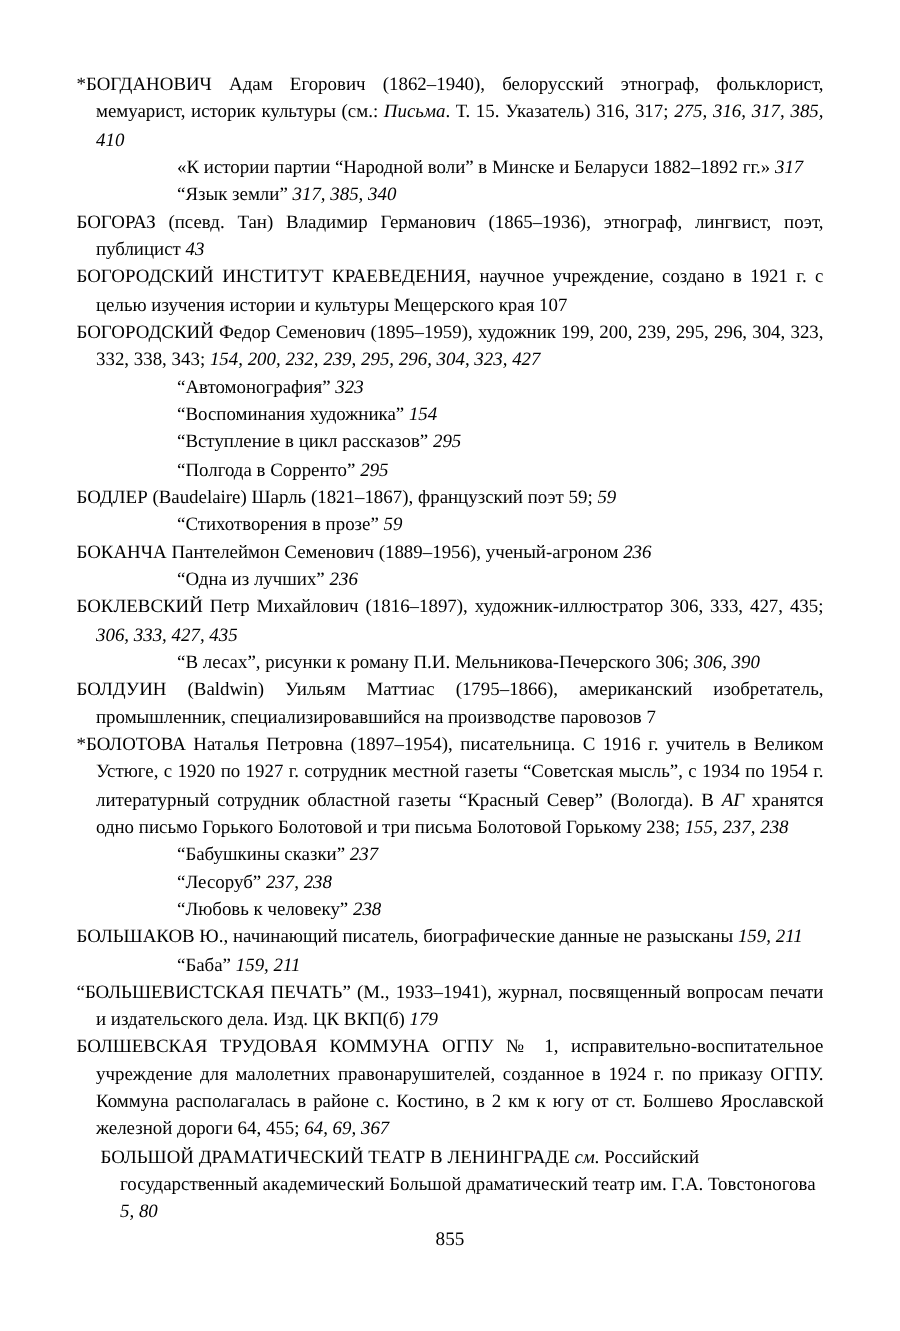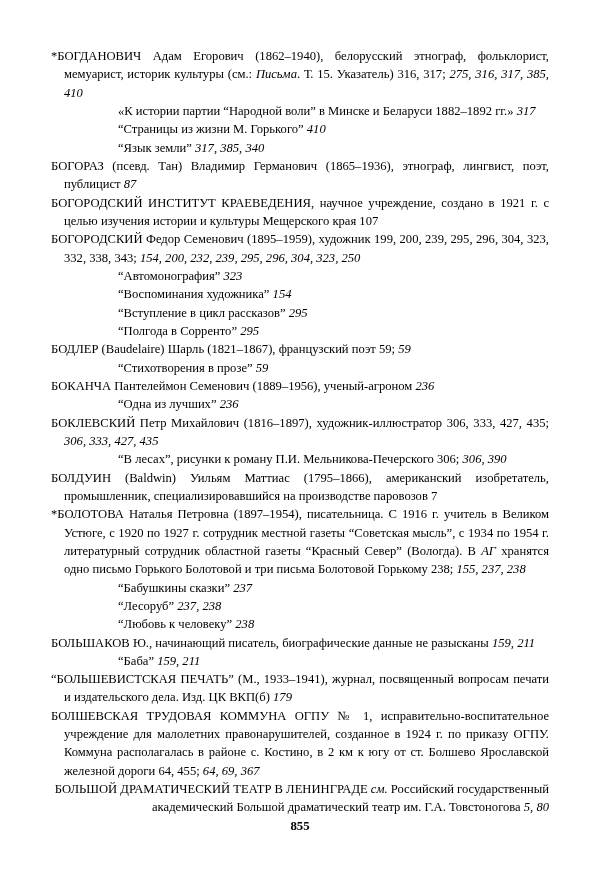--- a/index.html
+++ b/index.html
@@ -39,51 +39,51 @@
   .entry.main {
     padding-left: 13px;
     text-indent: -13px;
   }
   
   .entry.work {
     padding-left: 79px;
     text-indent: -12px;
   }
   .entry:last-child {
-    text-align: right;
+    text-align: left;
+    margin-left: 16px;
   }
   
   i, .it {
     font-style: italic;
   }
   #folio {
     position: absolute;
     left: 0;
     top: 817px;
     width: 600px;
     text-align: center;
     font-family: "Liberation Serif", "DejaVu Serif", serif;
     font-size: 12.8px;
-    font-weight: bold;
+    font-weight: normal;
     line-height: 18px;
   }
 </style>
 </head>
 <body>
 
 <div id="page">
 
   <div id="index-body">
       <p class="entry main">*БОГДАНОВИЧ Адам Егорович (1862–1940), белорусский этнограф, фольклорист, мемуарист, историк культуры (см.: <i>Письма</i>. Т. 15. Указатель) 316, 317; <i>275, 316, 317, 385, 410</i></p>
       <p class="entry work">«К истории партии “Народной воли” в Минске и Беларуси 1882–1892 гг.» <i>317</i></p>
-      <p class="entry work">“Страницы из жизни М. Горького” <i>410</i></p>
       <p class="entry work">“Язык земли” <i>317, 385, 340</i></p>
-      <p class="entry main">БОГОРАЗ (псевд. Тан) Владимир Германович (1865–1936), этнограф, лингвист, поэт, публицист <i>87</i></p>
+      <p class="entry main">БОГОРАЗ (псевд. Тан) Владимир Германович (1865–1936), этнограф, лингвист, поэт, публицист <i>43</i></p>
       <p class="entry main">БОГОРОДСКИЙ ИНСТИТУТ КРАЕВЕДЕНИЯ, научное учреждение, создано в 1921 г. с целью изучения истории и культуры Мещерского края 107</p>
-      <p class="entry main">БОГОРОДСКИЙ Федор Семенович (1895–1959), художник 199, 200, 239, 295, 296, 304, 323, 332, 338, 343; <i>154, 200, 232, 239, 295, 296, 304, 323, 250</i></p>
+      <p class="entry main">БОГОРОДСКИЙ Федор Семенович (1895–1959), художник 199, 200, 239, 295, 296, 304, 323, 332, 338, 343; <i>154, 200, 232, 239, 295, 296, 304, 323, 427</i></p>
       <p class="entry work">“Автомонография” <i>323</i></p>
       <p class="entry work">“Воспоминания художника” <i>154</i></p>
       <p class="entry work">“Вступление в цикл рассказов” <i>295</i></p>
       <p class="entry work">“Полгода в Сорренто” <i>295</i></p>
       <p class="entry main">БОДЛЕР (Baudelaire) Шарль (1821–1867), французский поэт 59; <i>59</i></p>
       <p class="entry work">“Стихотворения в прозе” <i>59</i></p>
       <p class="entry main">БОКАНЧА Пантелеймон Семенович (1889–1956), ученый-агроном <i>236</i></p>
       <p class="entry work">“Одна из лучших” <i>236</i></p>
       <p class="entry main">БОКЛЕВСКИЙ Петр Михайлович (1816–1897), художник-иллюстратор 306, 333, 427, 435; <i>306, 333, 427, 435</i></p>
       <p class="entry work">“В лесах”, рисунки к роману П.И. Мельникова-Печерского 306; <i>306, 390</i></p>

